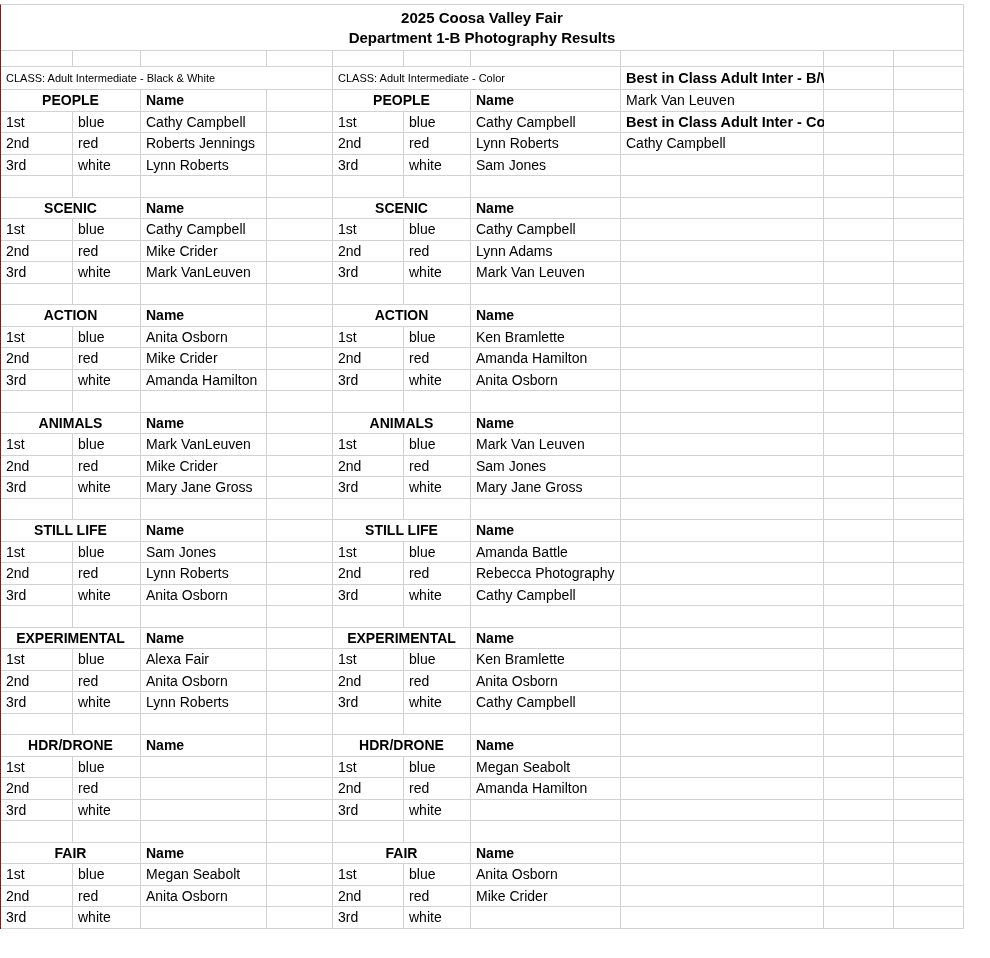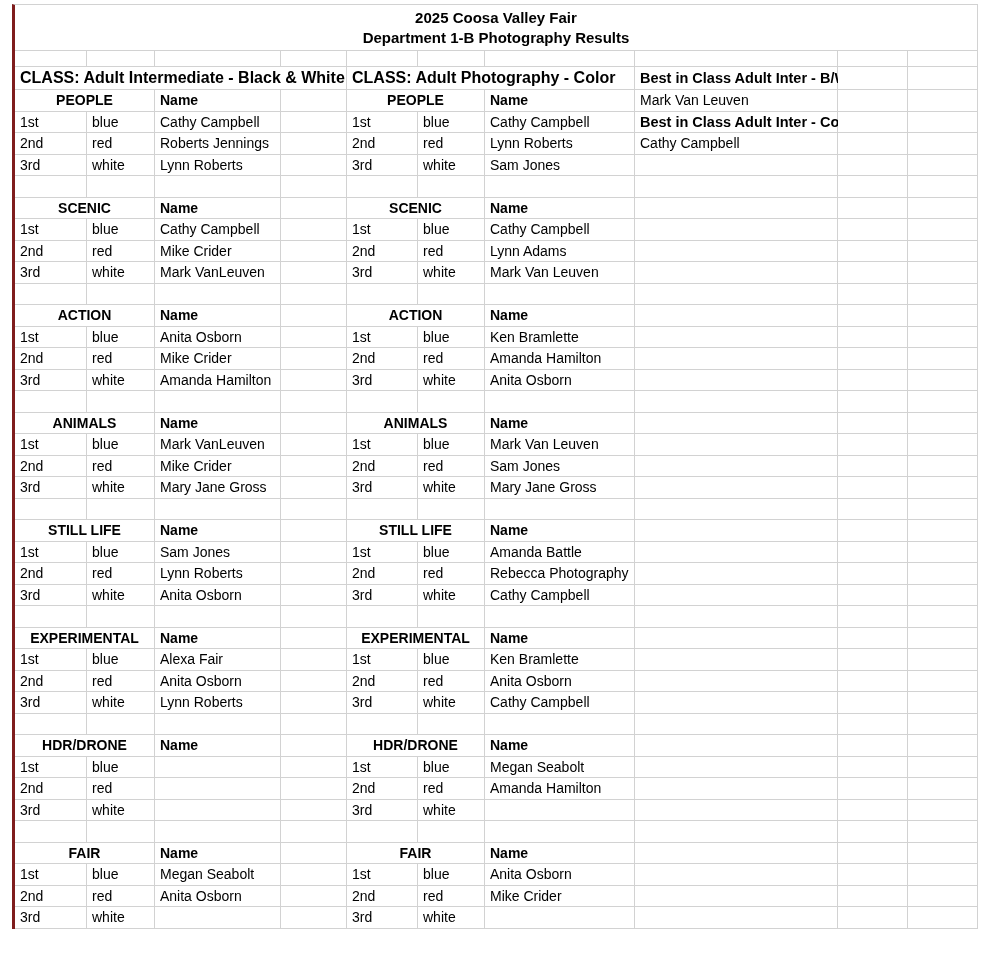--- a/index.html
+++ b/index.html
@@ -1,38 +1,38 @@
 <!DOCTYPE html>
 <html><head>
 <meta charset="utf-8">
 <style>
   html,body{margin:0;padding:0;}
   .page{width:990px;height:958px;background:#ffffff;position:relative;
         font-family:"Liberation Sans",sans-serif;color:#000;}
-  .grid{position:absolute;left:12px;top:4px;width:963px;
-        border-top:1px solid #d2d2d2;border-left:3px solid #7f1d1d;background:#fff;}
+  .grid{position:absolute;left:0;top:4px;width:963px;
+        border-top:1px solid #d2d2d2;border-left:1px solid #7f1d1d;background:#fff;}
   .row{display:flex;height:21.5px;}
   .cell{box-sizing:border-box;border-right:1px solid #d2d2d2;border-bottom:1px solid #d2d2d2;
         display:flex;align-items:center;padding-left:5px;font-size:14px;
         white-space:nowrap;overflow:visible;background:#fff;}
   .bold{font-weight:bold;}
   .center{justify-content:center;padding-left:0;}
   
   .c-a{width:72px;}  .c-b{width:68px;}  .c-c{width:126px;} .c-d{width:66px;}
   .c-e{width:71px;}  .c-f{width:67px;}  .c-g{width:150px;} .c-h{width:203px;}
   .c-i{width:70px;}  .c-j{width:70px;}
   .c-ab{width:140px;} .c-ef{width:138px;} .c-abcd{width:332px;} .c-efg{width:288px;}
   .c-full{width:963px;}
   
   .title-row{height:46px;}
   .title-cell{flex-direction:column;justify-content:center;align-items:center;padding-left:0;}
   .title-line{font-weight:bold;font-size:15px;line-height:20px;text-align:center;}
   .blank-a-row{height:16px;}
   .class-row{height:23px;}
-  .class-cell{font-weight:bold;font-size:16px;}
+  .class-cell{font-weight:normal;font-size:11px;}
   .bic-label{font-weight:bold;font-size:14.5px;}
 </style>
 </head>
 <body>
 
 <div class="page">
   <div class="grid">
 
     <div class="row title-row">
       <div class="cell c-full title-cell">
@@ -49,21 +49,21 @@
       <div class="cell c-e"></div>
       <div class="cell c-f"></div>
       <div class="cell c-g"></div>
       <div class="cell c-h"></div>
       <div class="cell c-i"></div>
       <div class="cell c-j"></div>
     </div>
 
     <div class="row class-row">
       <div class="cell c-abcd class-cell">CLASS: Adult Intermediate - Black &amp; White</div>
-      <div class="cell c-efg class-cell">CLASS: Adult Photography - Color</div>
+      <div class="cell c-efg class-cell">CLASS: Adult Intermediate - Color</div>
       <div class="cell c-h bic-label">Best in Class Adult Inter  - B/W</div>
       <div class="cell c-i"></div>
       <div class="cell c-j"></div>
     </div>
 
     <div id="grid-body">
 
   <div class="row">
     <div class="cell c-ab bold center">PEOPLE</div>
     <div class="cell c-c bold">Name</div>

